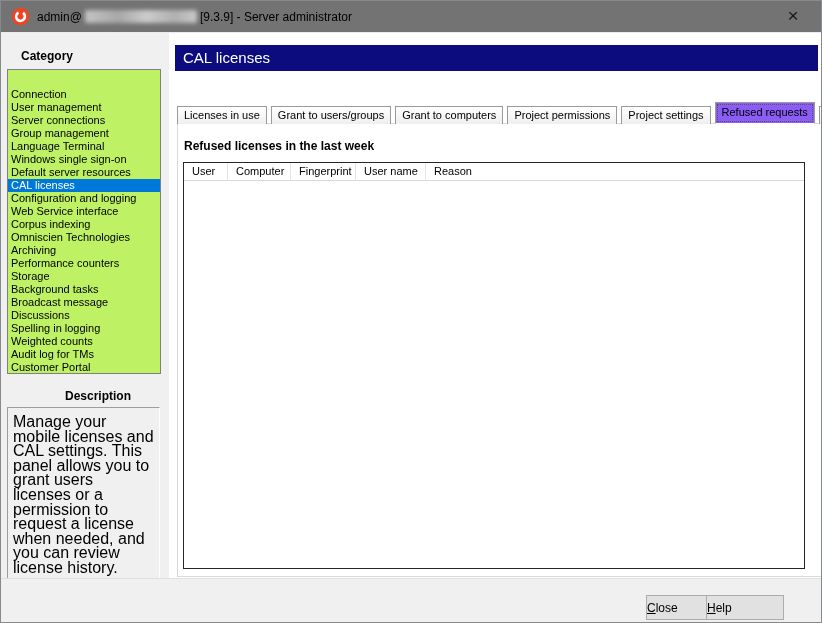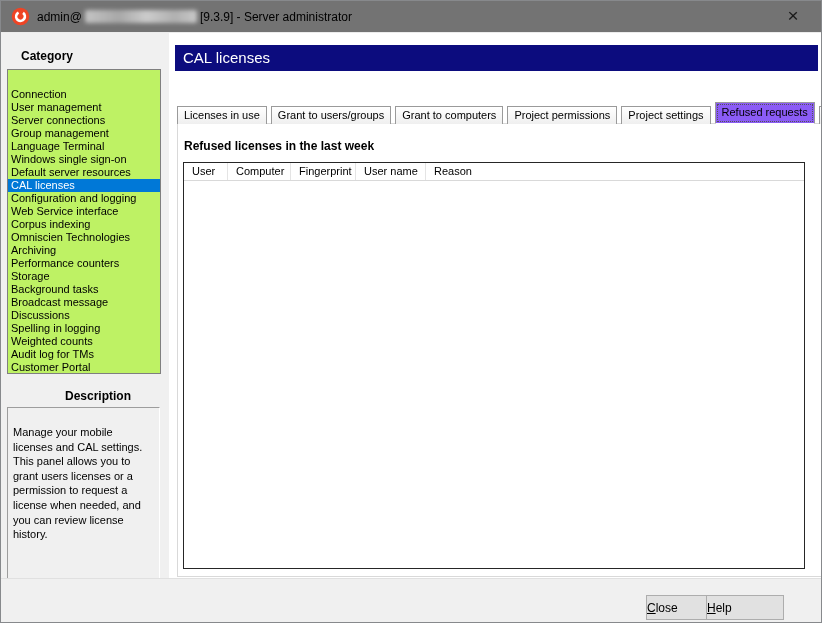--- a/index.html
+++ b/index.html
@@ -38,21 +38,21 @@
   }
   .list-item{
     height:13px; line-height:13px; font-size:11px; padding-left:3px;
     white-space:nowrap; cursor:default;
   }
   .list-item.selected{ background:var(--selection-bg); color:#fff; }
   .desc-panel{
     position:absolute; left:6px; top:406px; width:153px; height:187px;
     background:var(--win-bg);
     border:1px solid; border-color:#9d9d9d #ffffff #ffffff #9d9d9d;
-    padding:17px 5px; font-size:11px; line-height:14.6px;
+    padding:7px 5px; font-size:16px; line-height:14.6px;
   }
   
   .main-white{
     position:absolute; left:168px; top:32px; width:653px; height:545px; background:#fff;
   }
   .navy-header{
     position:absolute; left:174px; top:44px; width:643px; height:26px;
     background:var(--header-bg); color:#fff; font-size:15px; line-height:26px;
     padding-left:8px;
   }

